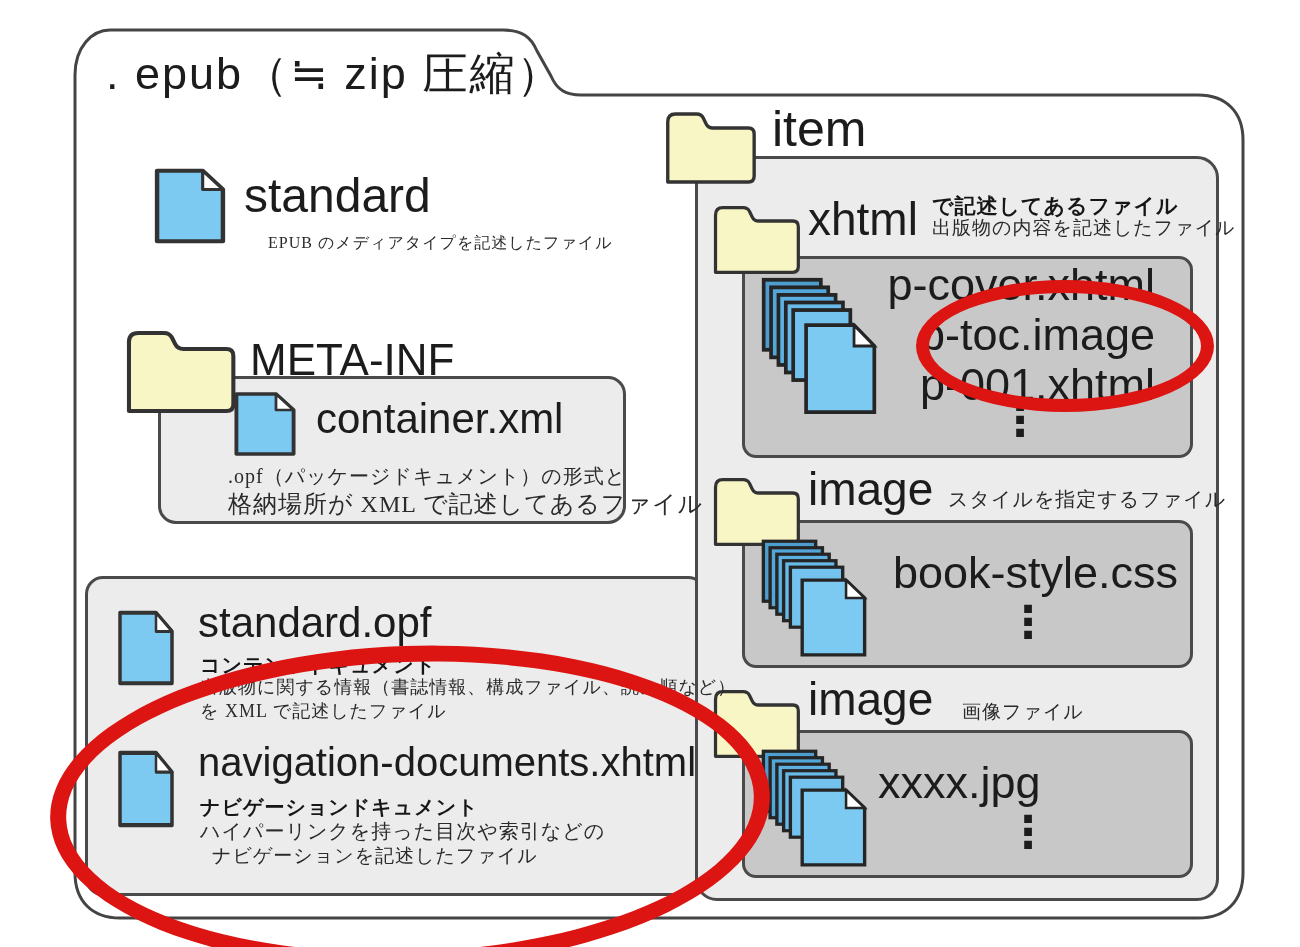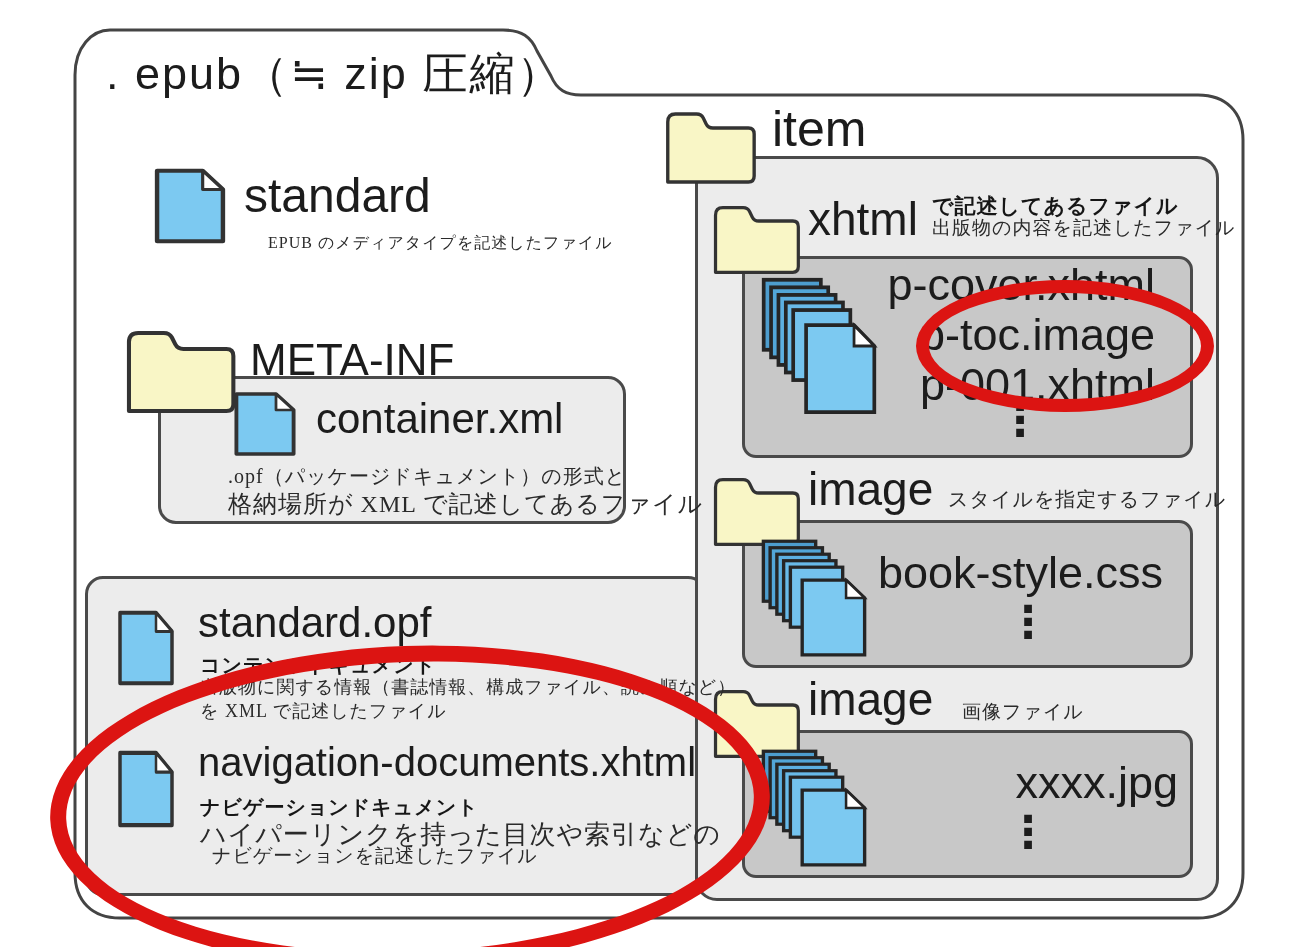--- a/index.html
+++ b/index.html
@@ -86,21 +86,21 @@
   <div class="fname" style="left:198px;top:602px;font-size:42px">standard.opf</div>
   <div class="jp-bold" style="left:200px;top:652px;font-size:20px">コンテンツドキュメント</div>
   <div class="jp-serif" style="left:200px;top:676px;font-size:18px">出版物に関する情報（書誌情報、構成ファイル、読み順など）</div>
   <div class="jp-serif" style="left:200px;top:700px;font-size:18px">を XML で記述したファイル</div>
 
   <svg class="icon" style="left:116px;top:748px;width:60px;height:82px">
       <use href="#icon-file"></use>
     </svg>
   <div class="fname" style="left:198px;top:742px;font-size:40px">navigation-documents.xhtml</div>
   <div class="jp-bold" style="left:200px;top:794px;font-size:20px">ナビゲーションドキュメント</div>
-  <div class="jp-serif" style="left:200px;top:819px;font-size:26px">ハイパーリンクを持った目次や索引などの</div>
+  <div class="jp-serif" style="left:200px;top:819px;font-size:20px">ハイパーリンクを持った目次や索引などの</div>
   <div class="jp-serif" style="left:212px;top:844px;font-size:19px">ナビゲーションを記述したファイル</div>
 
   <div class="gbox" style="left:695px;top:156px;width:518px;height:739px;border-radius:22px"></div>
   <svg class="icon" style="left:662px;top:108px;width:96px;height:80px">
       <use href="#icon-folder"></use>
     </svg>
   <div class="fname" style="left:772px;top:104px;font-size:50px">item</div>
 
   <svg class="icon" style="left:710px;top:202px;width:92px;height:76px">
       <use href="#icon-folder"></use>
@@ -121,35 +121,35 @@
 
   <svg class="icon" style="left:710px;top:474px;width:92px;height:76px">
       <use href="#icon-folder"></use>
     </svg>
   <div class="fname" style="left:808px;top:466px;font-size:46px">image</div>
   <div class="jp-serif" style="left:948px;top:487px;font-size:20px">スタイルを指定するファイル</div>
   <div class="dbox" style="left:742px;top:520px;width:445px;height:142px"></div>
   <svg class="icon" style="left:760px;top:538px;width:108px;height:120px">
       <use href="#icon-filestack"></use>
     </svg>
-  <div class="filecol" style="left:878px;top:548px;width:300px;text-align:left">
+  <div class="filecol" style="left:878px;top:548px;width:300px;text-align:right">
     <div class="row">book-style.css</div>
   </div>
   <div class="dots" style="left:928px;top:602px;width:200px">⋮</div>
 
   <svg class="icon" style="left:710px;top:686px;width:92px;height:76px">
       <use href="#icon-folder"></use>
     </svg>
   <div class="fname" style="left:808px;top:676px;font-size:46px">image</div>
   <div class="jp-serif" style="left:962px;top:700px;font-size:19px">画像ファイル</div>
   <div class="dbox" style="left:742px;top:730px;width:445px;height:142px"></div>
   <svg class="icon" style="left:760px;top:748px;width:108px;height:120px">
       <use href="#icon-filestack"></use>
     </svg>
-  <div class="filecol" style="left:878px;top:758px;width:300px;text-align:right">
+  <div class="filecol" style="left:878px;top:758px;width:300px;text-align:left">
     <div class="row">xxxx.jpg</div>
   </div>
   <div class="dots" style="left:928px;top:812px;width:200px">⋮</div>
 
   <div class="red-ellipse red-small"></div>
   <div class="red-ellipse red-big"></div>
 
 </div>
 
 </body></html>

